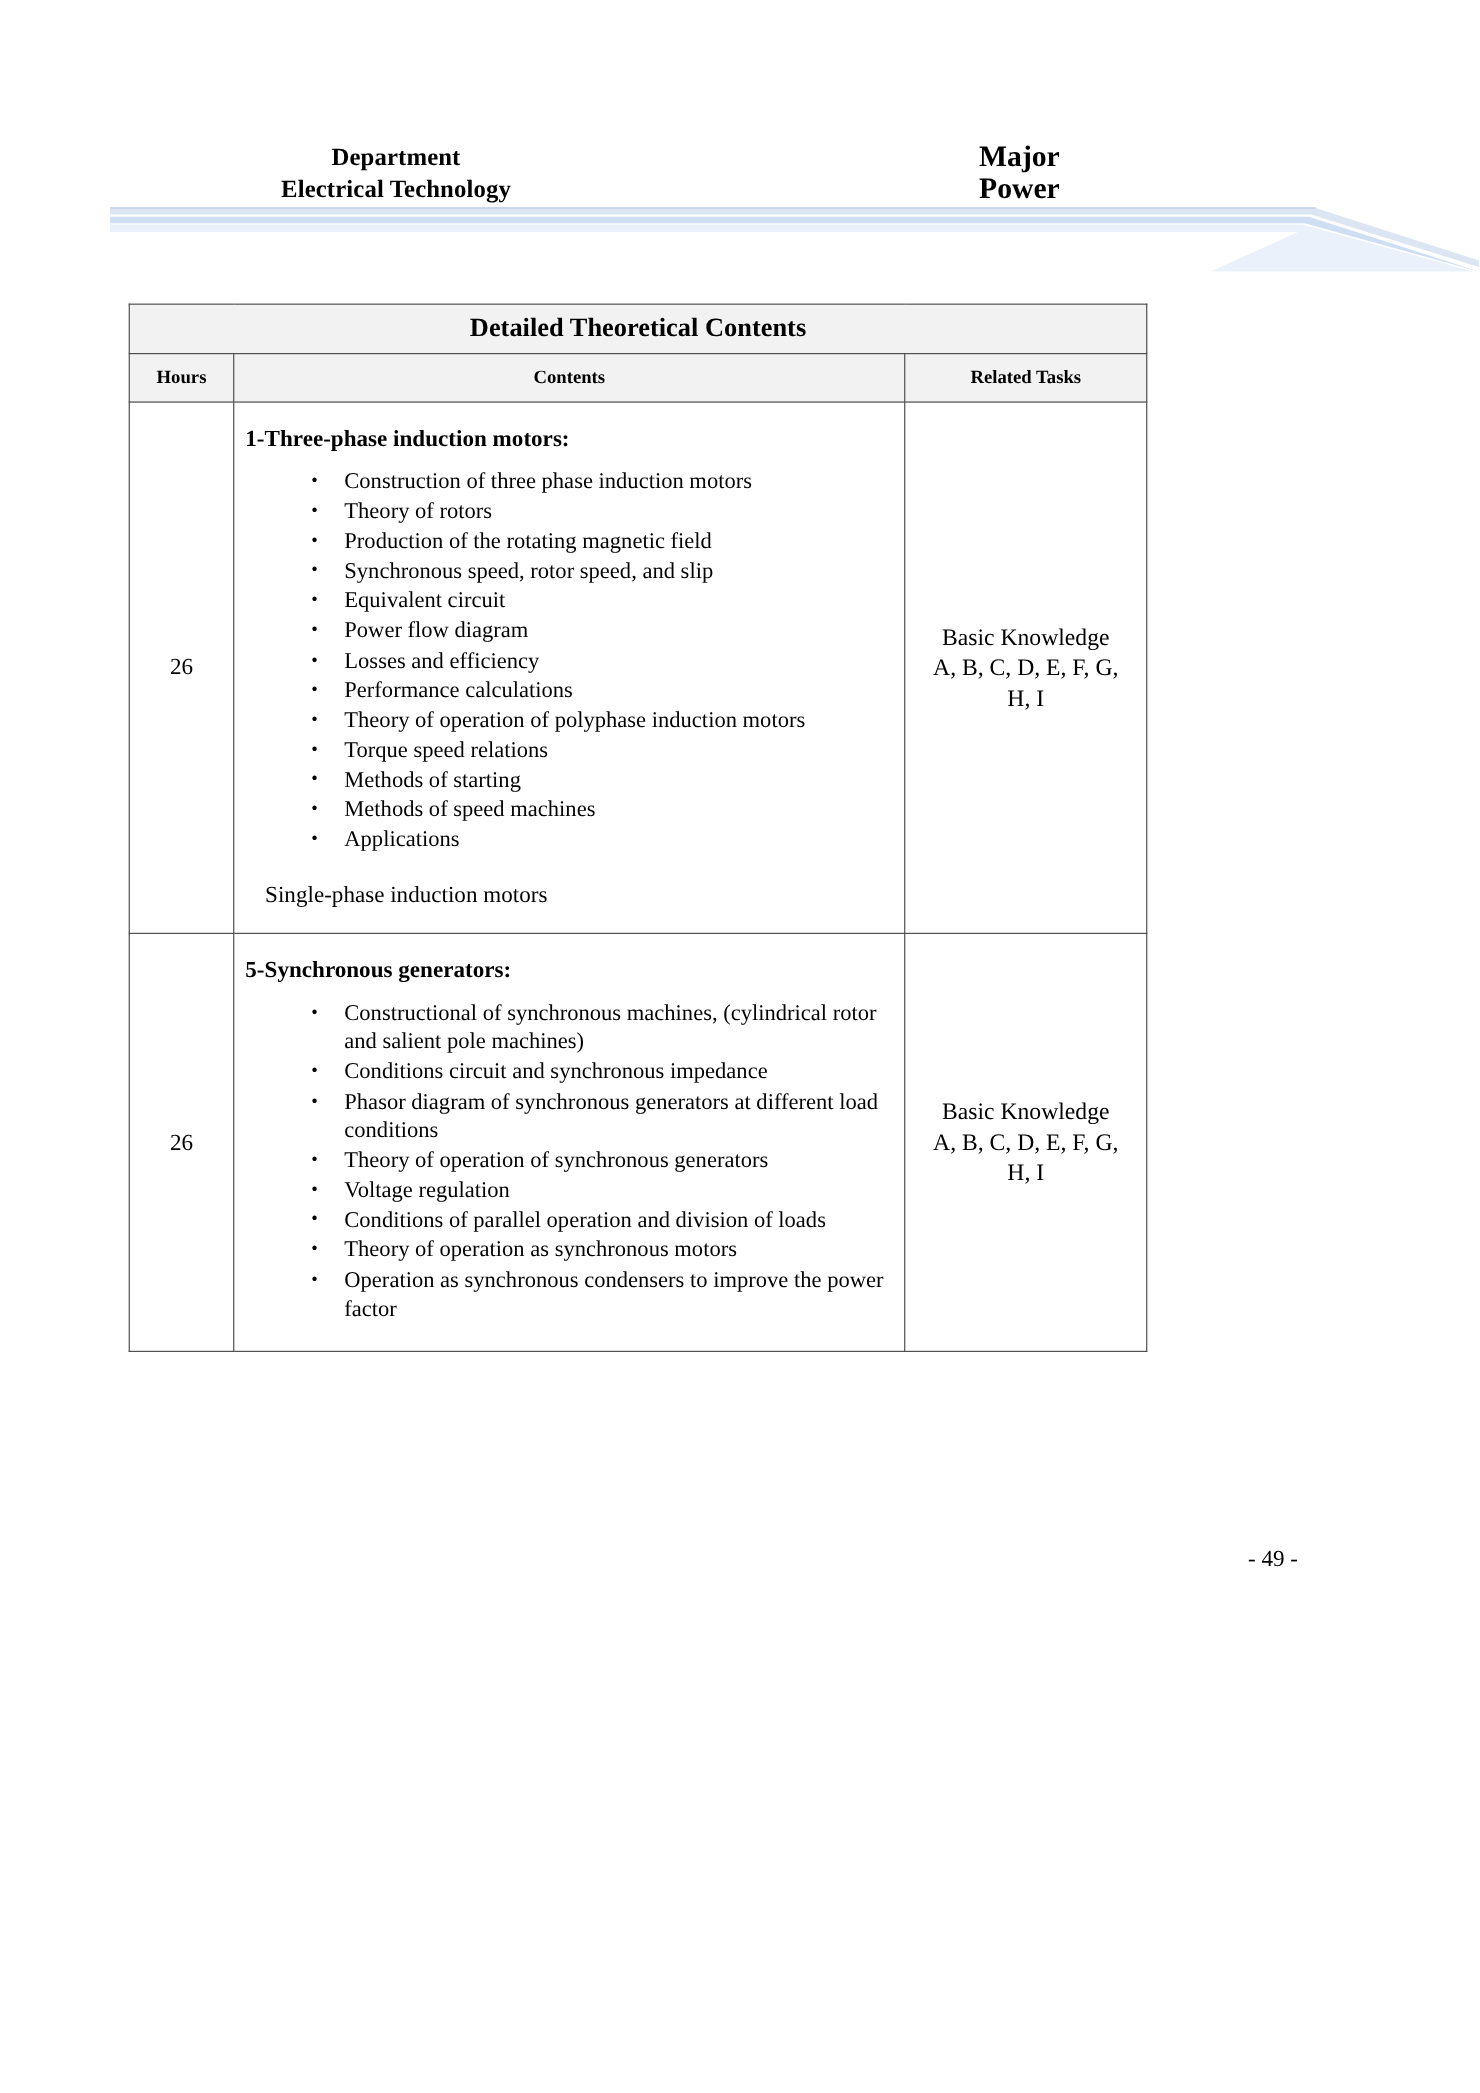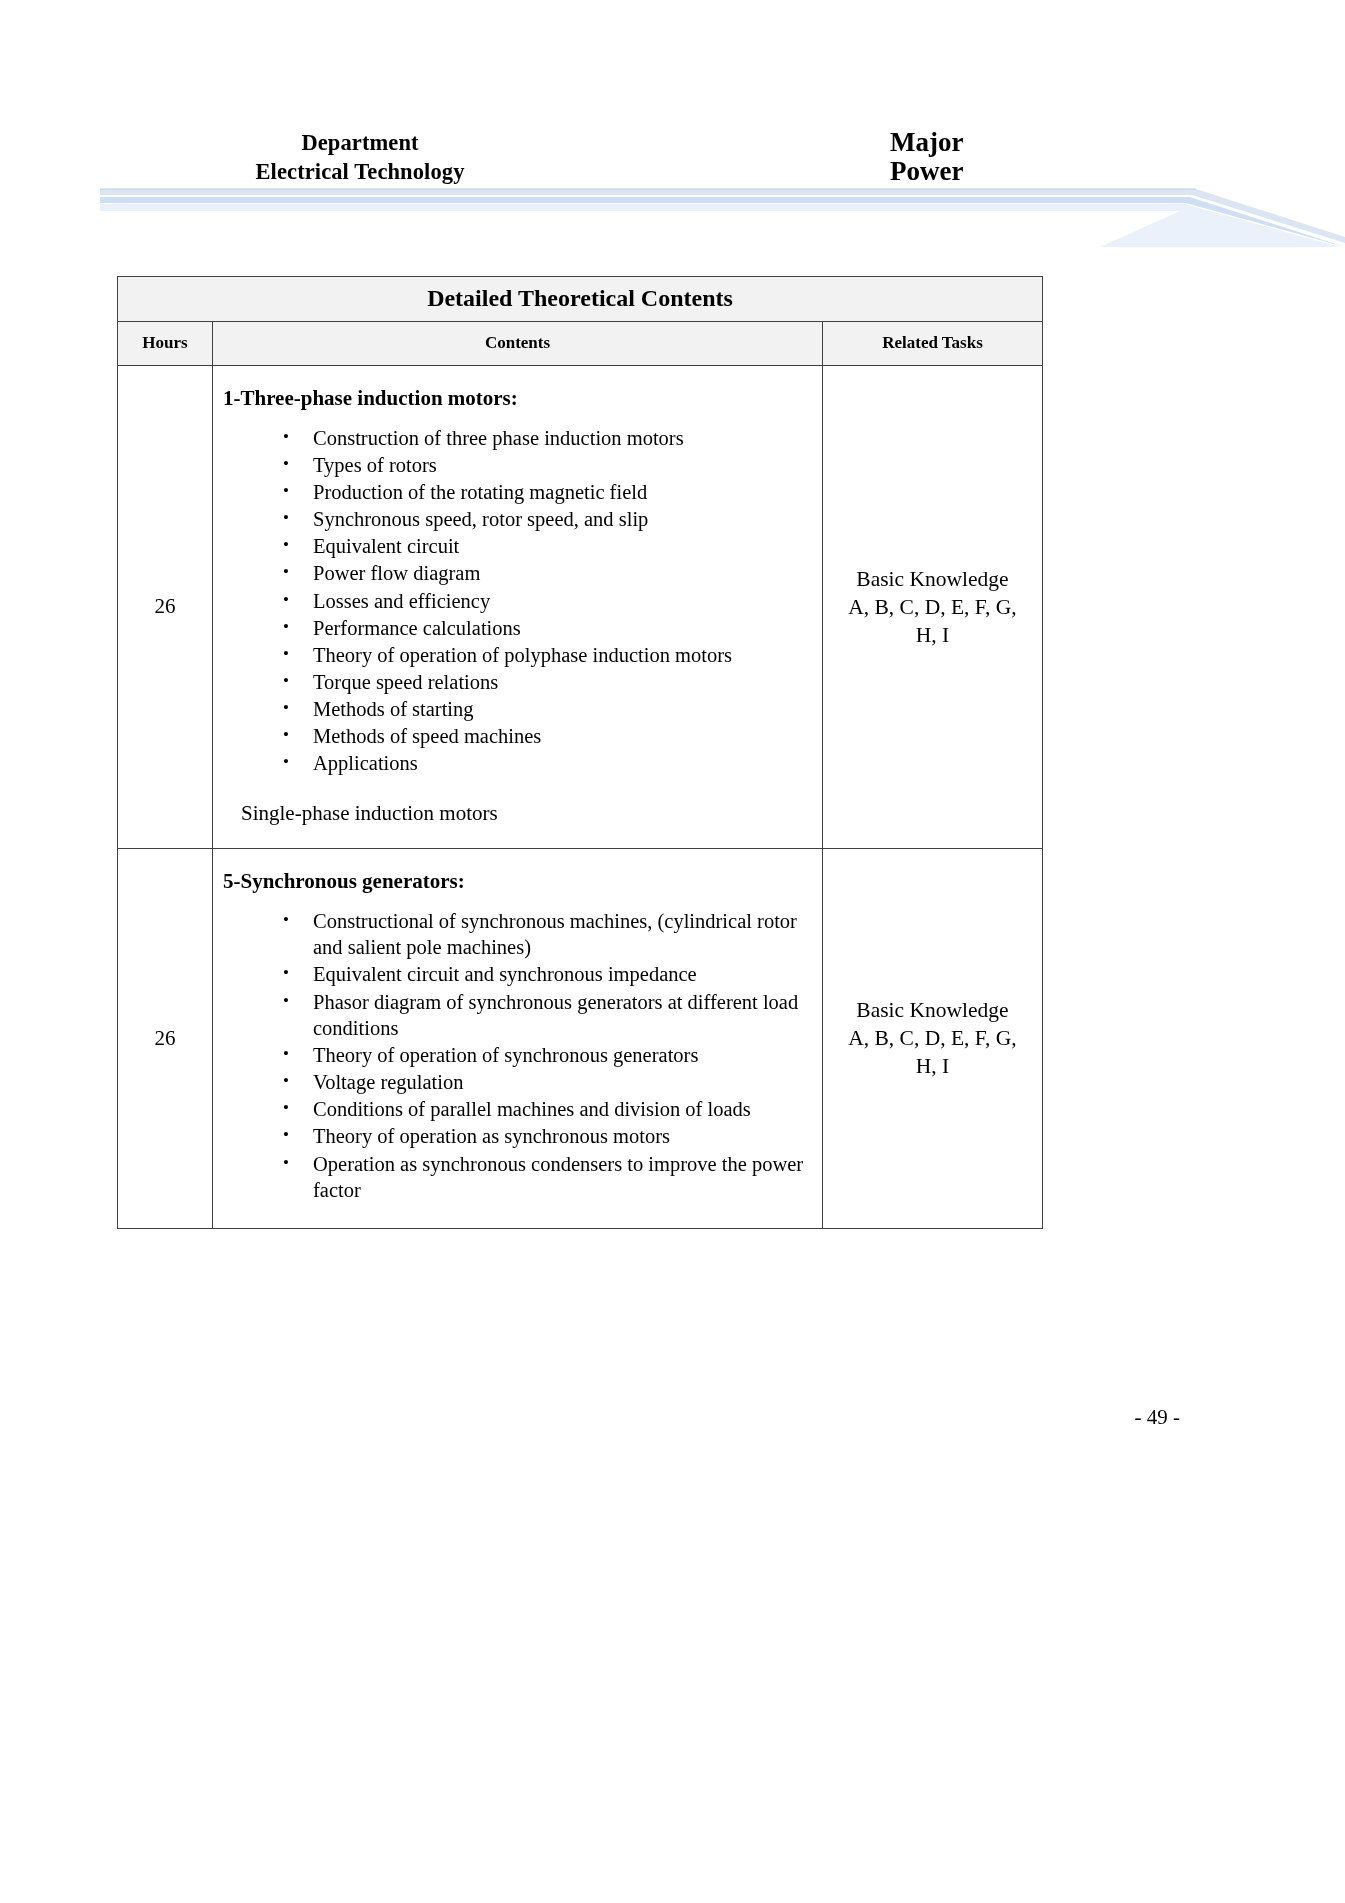--- a/index.html
+++ b/index.html
@@ -191,21 +191,21 @@
       <td>Contents</td>
       <td>Related Tasks</td>
     </tr>
 
     <tr>
       <td class="cell-hours">26</td>
       <td class="cell-contents">
         <div class="block-title">1-Three-phase induction motors:</div>
         <ul class="bullets">
           <li>Construction of three phase induction motors</li>
-          <li>Types of rotors</li>
+          <li>Theory of rotors</li>
           <li>Production of the rotating magnetic field</li>
           <li>Synchronous speed, rotor speed, and slip</li>
           <li>Equivalent circuit</li>
           <li>Power flow diagram</li>
           <li>Losses and efficiency</li>
           <li>Performance calculations</li>
           <li>Theory of operation of polyphase induction motors</li>
           <li>Torque speed relations</li>
           <li>Methods of starting</li>
           <li>Methods of speed machines</li>
@@ -219,25 +219,25 @@
         <div>H, I</div>
       </td>
     </tr>
 
     <tr>
       <td class="cell-hours">26</td>
       <td class="cell-contents">
         <div class="block-title">5-Synchronous generators:</div>
         <ul class="bullets">
           <li>Constructional of synchronous machines, (cylindrical rotor and salient pole machines)</li>
-          <li>Equivalent circuit and synchronous impedance</li>
+          <li>Conditions circuit and synchronous impedance</li>
           <li>Phasor diagram of synchronous generators at different load conditions</li>
           <li>Theory of operation of synchronous generators</li>
           <li>Voltage regulation</li>
-          <li>Conditions of parallel machines and division of loads</li>
+          <li>Conditions of parallel operation and division of loads</li>
           <li>Theory of operation as synchronous motors</li>
           <li>Operation as synchronous condensers to improve the power factor</li>
         </ul>
       </td>
       <td class="cell-tasks">
         <div>Basic Knowledge</div>
         <div>A, B, C, D, E, F, G,</div>
         <div>H, I</div>
       </td>
     </tr>

